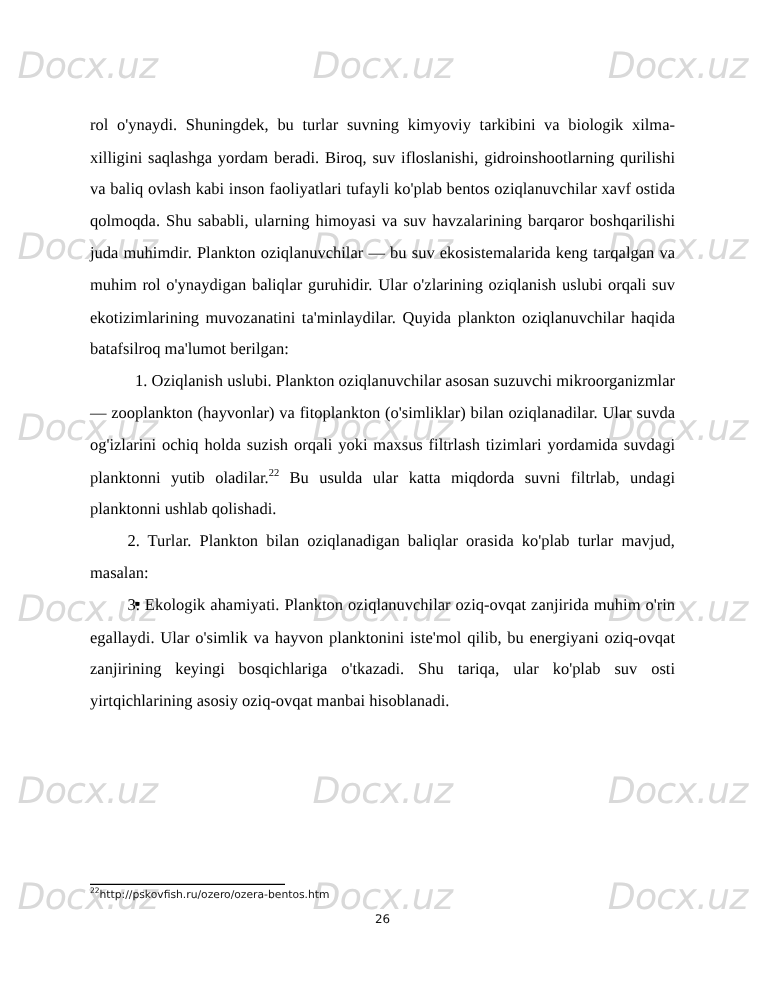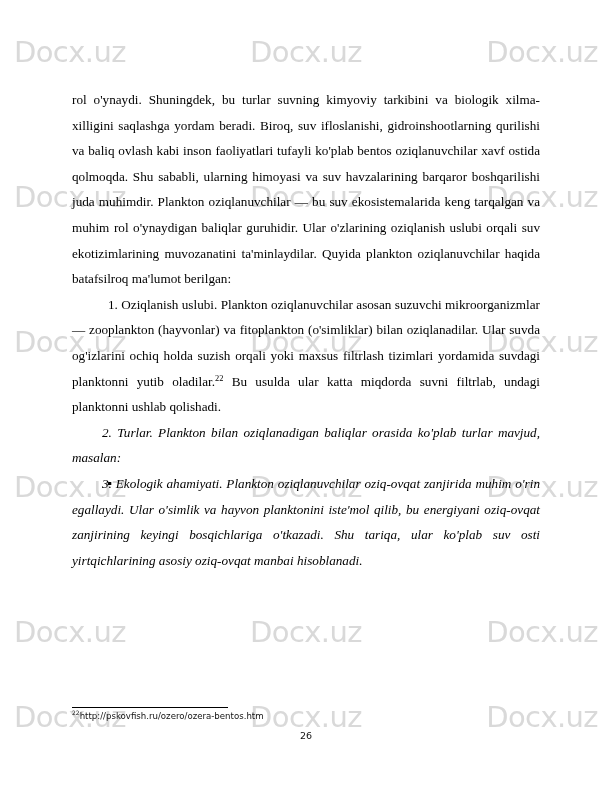--- a/index.html
+++ b/index.html
@@ -17,20 +17,21 @@
   }
 
   
   #watermark-layer {
     position: absolute;
     top: 0; left: 0;
     width: 612px;
     height: 792px;
     pointer-events: none;
     z-index: 0;
+    font-style: italic;
   }
   .wm-row {
     position: absolute;
     left: 0;
     width: 612px;
     display: flex;
     justify-content: space-between;
     padding: 0 14px;
     box-sizing: border-box;
   }
@@ -61,21 +62,21 @@
   }
   p.para {
     margin: 0;
     font-size: 13.2px;
     line-height: 25.6px;
     text-align: justify;
     text-justify: inter-word;
     hyphens: none;
   }
   p.indent { text-indent: 36px; }
-  p.indent-small { text-indent: 30px; font-style: italic; }
+  p.indent-small { text-indent: 30px; }
 
   ul.bullets {
     margin: 0;
     padding: 0;
     list-style: none;
   }
   ul.bullets li {
     position: relative;
     font-size: 13.2px;
     line-height: 25.6px;

